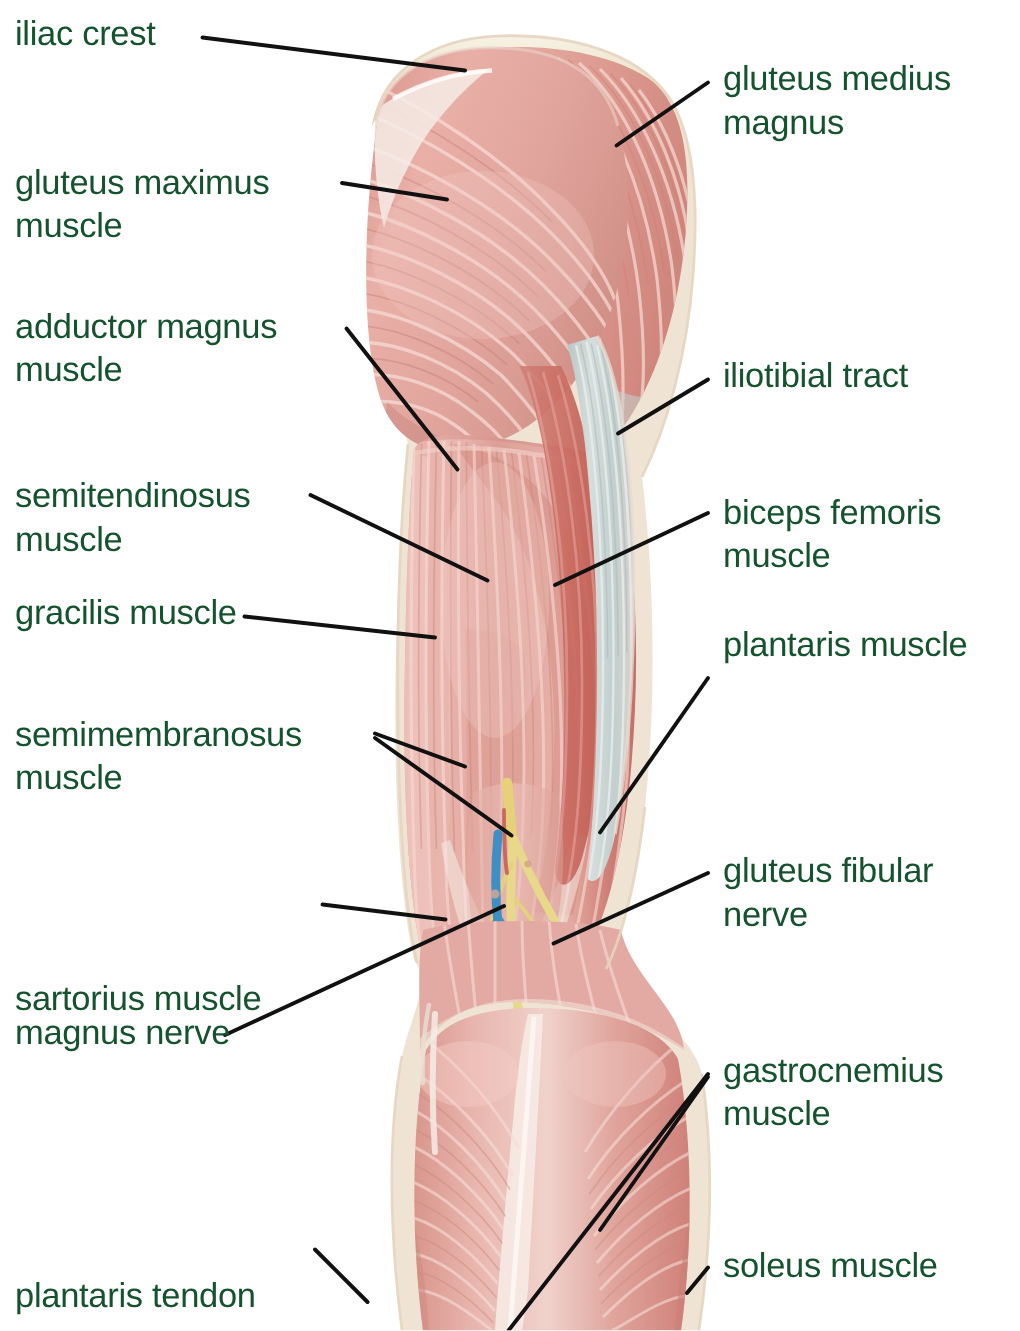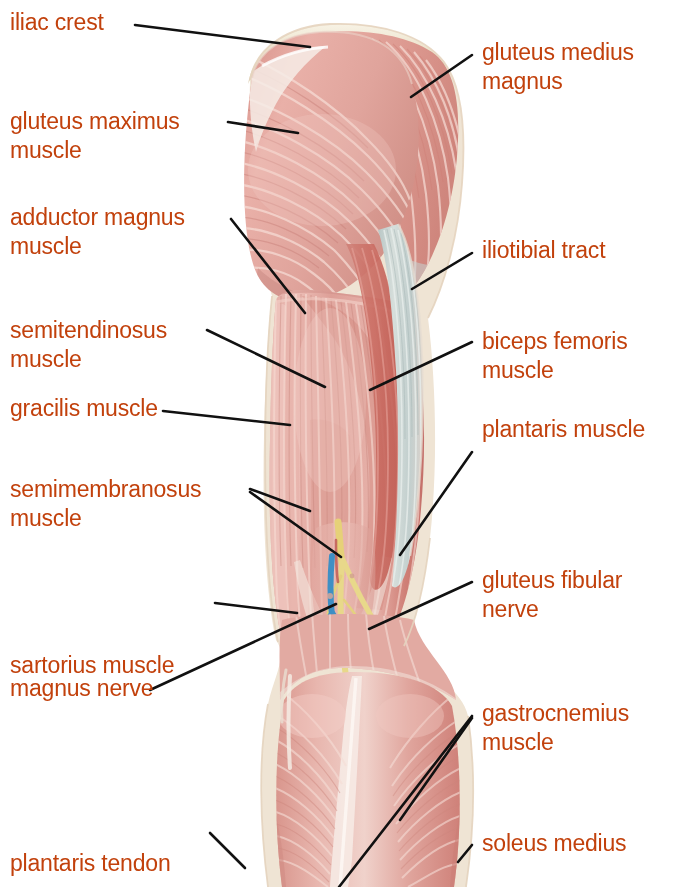--- a/index.html
+++ b/index.html
@@ -20,21 +20,21 @@
     left: 0;
     top: 0;
     width: 680px;
     height: 887px;
   }
   .label {
     position: absolute;
     font-family: "Liberation Sans", sans-serif;
     font-size: 23px;
     line-height: 29px;
-    color: #c2410c;
+    color: #14532d;
     white-space: pre-line;
     letter-spacing: -0.2px;
   }
   .label.right { text-align: left; }
   .label.left  { text-align: left; }
 </style>
 </head>
 <body>
 
 <div id="page">
@@ -464,16 +464,16 @@
       <div class="label right" style="left: 482px; top: 38px;">gluteus medius
 magnus</div>
       <div class="label right" style="left: 482px; top: 236px;">iliotibial tract</div>
       <div class="label right" style="left: 482px; top: 327px;">biceps femoris
 muscle</div>
       <div class="label right" style="left: 482px; top: 415px;">plantaris muscle</div>
       <div class="label right" style="left: 482px; top: 566px;">gluteus fibular
 nerve</div>
       <div class="label right" style="left: 482px; top: 699px;">gastrocnemius
 muscle</div>
-      <div class="label right" style="left: 482px; top: 829px;">soleus medius</div>
+      <div class="label right" style="left: 482px; top: 829px;">soleus muscle</div>
     </div>
 
 </div>
 
 </body></html>

